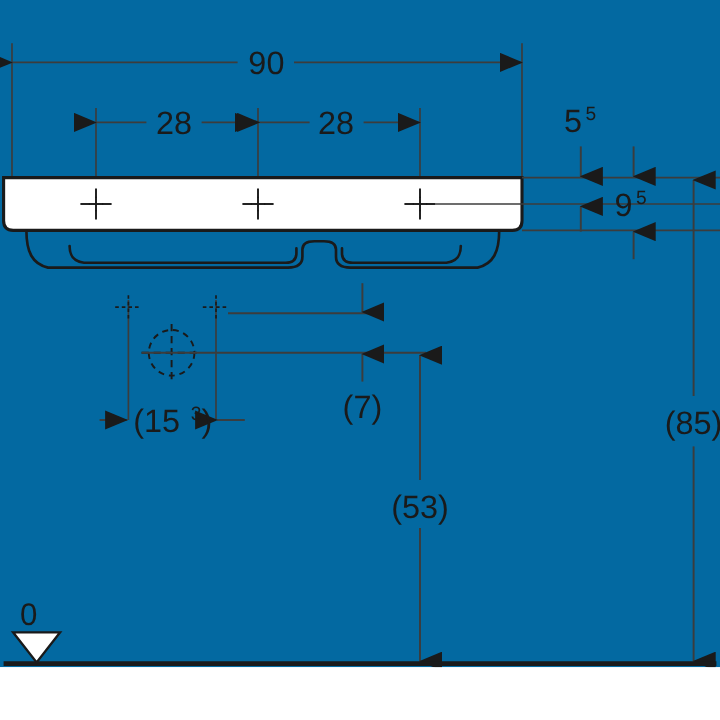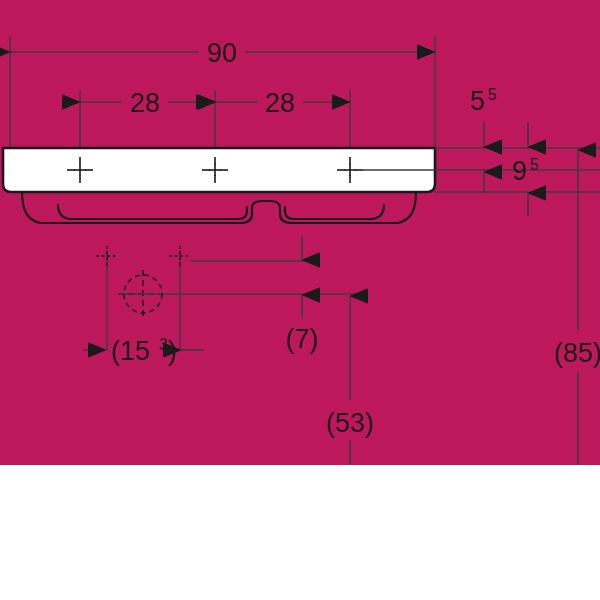--- a/index.html
+++ b/index.html
@@ -6,22 +6,22 @@
     margin: 0;
     padding: 0;
     background: #ffffff;
   }
   body {
     font-family: "Liberation Sans", sans-serif;
   }
   #drawing-root {
     position: relative;
     width: 600px;
-    height: 465px;
-    background: #be185d;
+    height: 556px;
+    background: #0369a1;
     overflow: hidden;
   }
   #drawing-svg {
     display: block;
     width: 600px;
     height: 600px;
   }
   .dim-text {
     font-family: "Liberation Sans", sans-serif;
     font-size: 27px;

